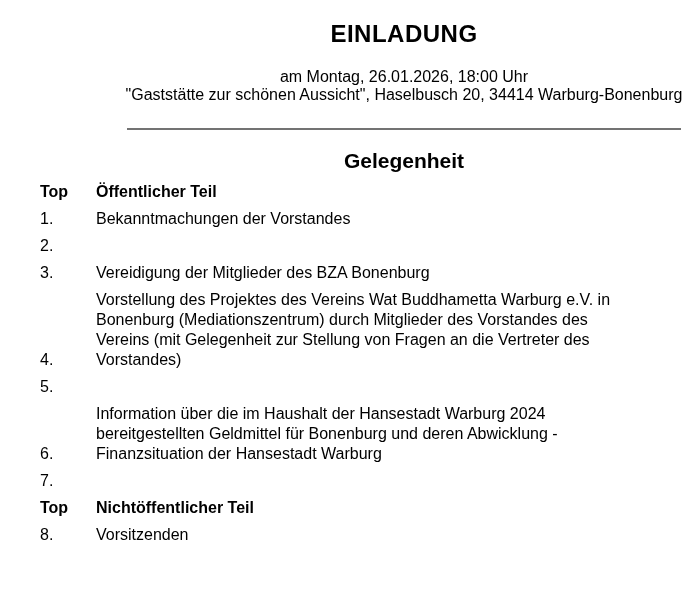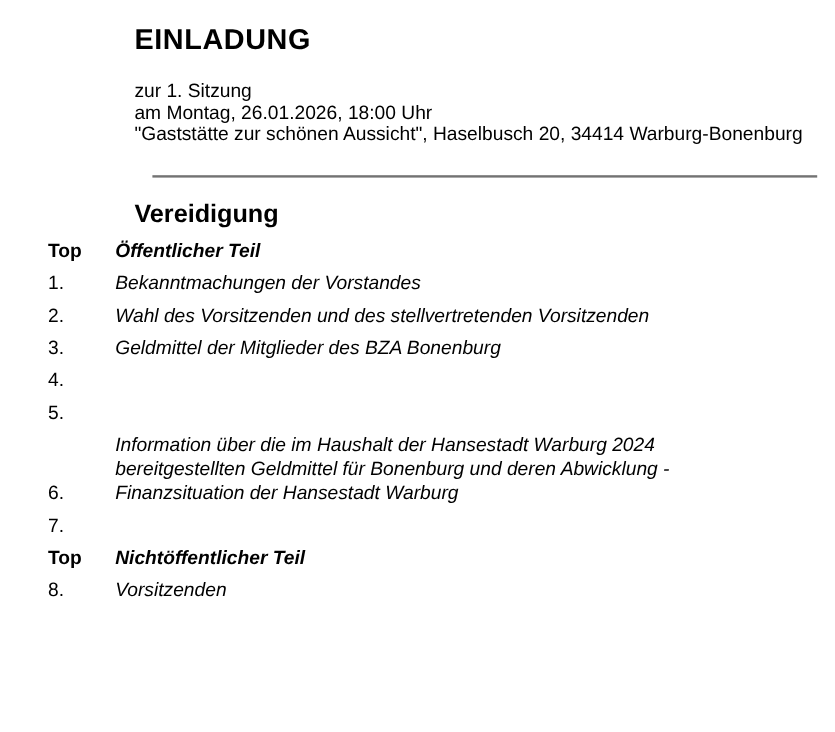--- a/index.html
+++ b/index.html
@@ -17,20 +17,21 @@
   .page {
     position: relative;
     width: 696px;
     height: 610px;
     background: #ffffff;
   }
   
   .centered-block {
     margin-left: 112px;
     width: 584px;
+    text-align: center;
     margin-top: 19px;
   }
   .title {
     margin: 8px 0 0 0;
     font-size: 24px;
     line-height: 30px;
     font-weight: bold;
     letter-spacing: 0.5px;
   }
   .subheader {
@@ -64,70 +65,71 @@
     margin-bottom: 7px;
     line-height: 20px;
   }
   .agenda-row .num {
     flex: 0 0 56px;
     width: 56px;
   }
   .agenda-row .txt {
     width: 574px;
     white-space: pre-line;
-    font-style: italic;
   }
   .agenda-row.section-row .num,
   .agenda-row.section-row .txt {
     font-weight: bold;
   }
 </style>
 </head>
 <body>
 
 <div class="page">
 
   <div class="centered-block">
     <h1 class="title">EINLADUNG</h1>
 
     <div class="subheader">
-      <div class="sub-line">zur 1. Sitzung</div>
       <div class="sub-line bold">am Montag, 26.01.2026, 18:00 Uhr</div>
       <div class="sub-line">"Gaststätte zur schönen Aussicht", Haselbusch 20, 34414 Warburg-Bonenburg</div>
     </div>
 
     <div class="rule"></div>
 
-    <h2 class="agenda-heading">Vereidigung</h2>
+    <h2 class="agenda-heading">Gelegenheit</h2>
   </div>
 
   <div class="agenda">
 
     <div class="agenda-row section-row">
       <div class="num">Top</div>
       <div class="txt">Öffentlicher Teil</div>
     </div>
 
     <div class="agenda-row">
       <div class="num">1.</div>
       <div class="txt">Bekanntmachungen der Vorstandes</div>
     </div>
 
     <div class="agenda-row">
       <div class="num">2.</div>
-      <div class="txt">Wahl des Vorsitzenden und des stellvertretenden Vorsitzenden</div>
     </div>
 
     <div class="agenda-row">
       <div class="num">3.</div>
-      <div class="txt">Geldmittel der Mitglieder des BZA Bonenburg</div>
+      <div class="txt">Vereidigung der Mitglieder des BZA Bonenburg</div>
     </div>
 
     <div class="agenda-row">
       <div class="num">4.</div>
+      <div class="txt">Vorstellung des Projektes des Vereins Wat Buddhametta Warburg e.V. in
+Bonenburg (Mediationszentrum) durch Mitglieder des Vorstandes des
+Vereins (mit Gelegenheit zur Stellung von Fragen an die Vertreter des
+Vorstandes)</div>
     </div>
 
     <div class="agenda-row">
       <div class="num">5.</div>
     </div>
 
     <div class="agenda-row">
       <div class="num">6.</div>
       <div class="txt">Information über die im Haushalt der Hansestadt Warburg 2024
 bereitgestellten Geldmittel für Bonenburg und deren Abwicklung -

